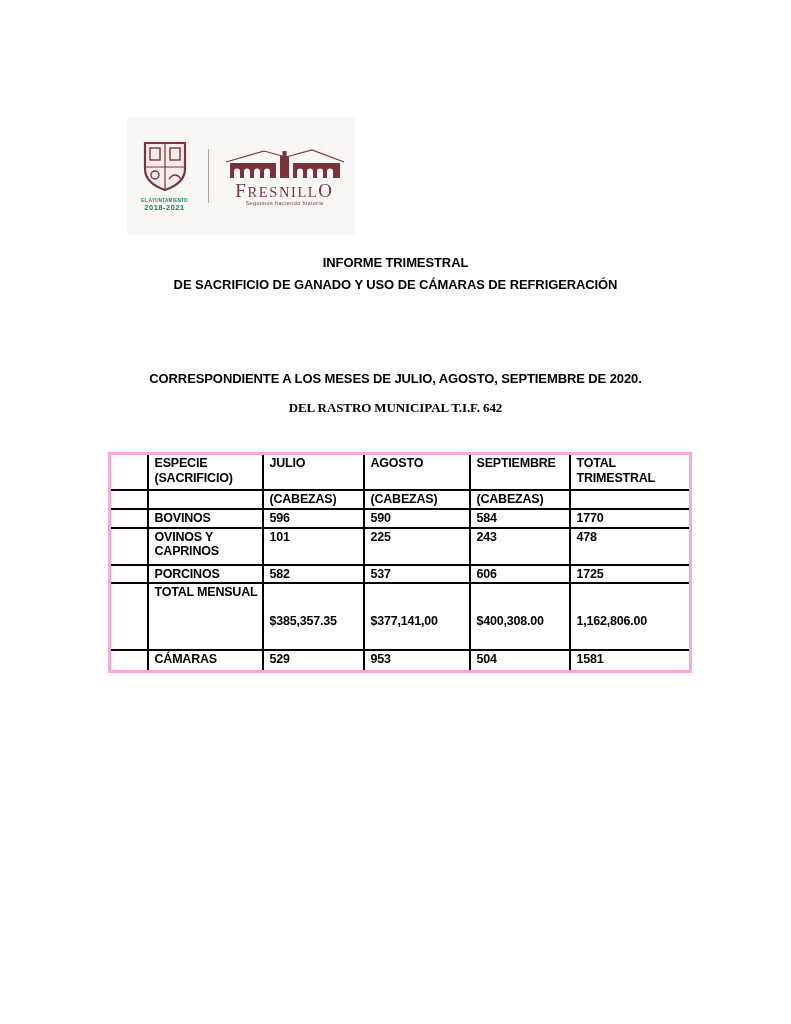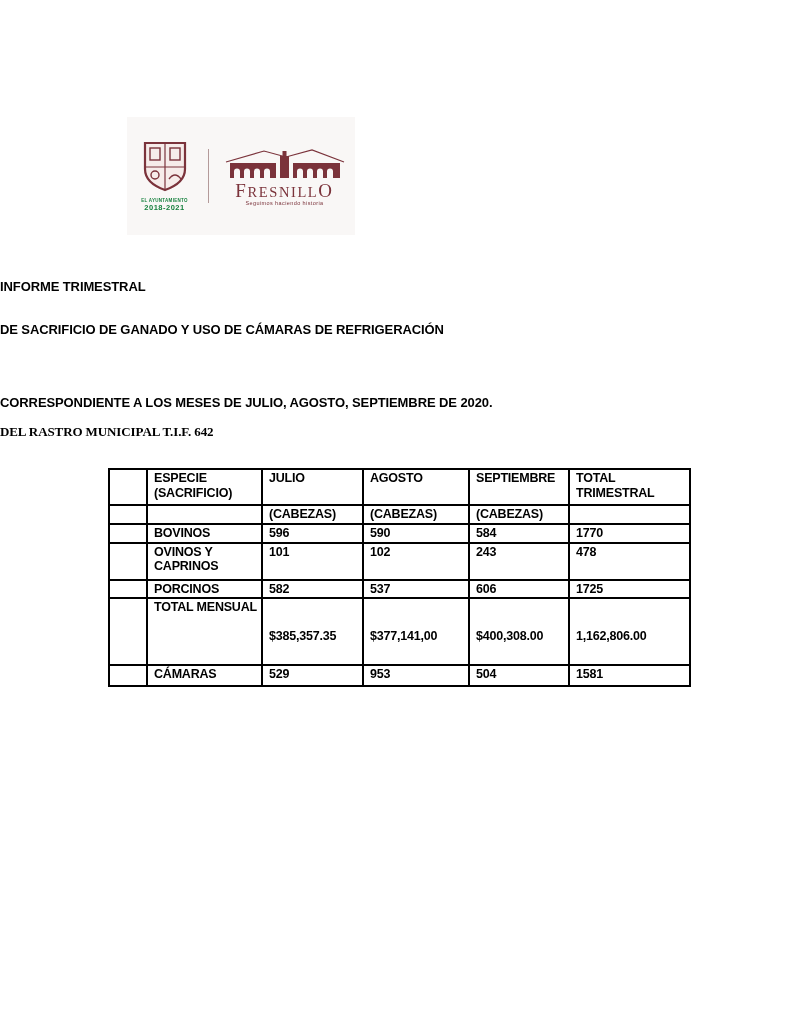--- a/index.html
+++ b/index.html
@@ -74,40 +74,40 @@
     letter-spacing: 0.4px;
     margin-top: 0px;
     white-space: nowrap;
   }
 
   
   .doc-title {
     position: absolute;
     left: 0;
     width: 100%;
+    text-align: center;
     font-weight: bold;
     font-size: 13px;
     letter-spacing: -0.1px;
     color: #000000;
-    margin-top: 24px;
   }
   .t1 { top: 255px; }
-  .t2 { top: 298px; }
+  .t2 { top: 277px; }
   .t3 { top: 371px; }
   .t4 { top: 400px; font-family: Liberation Serif, serif; }
 
   
   .report-table {
     position: absolute;
     left: 108px;
-    top: 468px;
+    top: 452px;
     border-collapse: collapse;
     table-layout: fixed;
     width: 581px;
-    border: 1px solid #f9a8d4;
+    border: 3px solid #f9a8d4;
   }
   .report-table td {
     border: 2px solid #000000;
     font-weight: bold;
     font-size: 12.5px;
     line-height: 14.5px;
     letter-spacing: -0.2px;
     padding: 1px 4px 1px 6px;
     vertical-align: top;
     overflow: hidden;
@@ -216,21 +216,21 @@
         <td>BOVINOS</td>
         <td>596</td>
         <td>590</td>
         <td>584</td>
         <td>1770</td>
       </tr>
       <tr class="r-data2">
         <td></td>
         <td>OVINOS Y CAPRINOS</td>
         <td>101</td>
-        <td>102</td>
+        <td>225</td>
         <td>243</td>
         <td>478</td>
       </tr>
       <tr class="r-data3">
         <td></td>
         <td>PORCINOS</td>
         <td>582</td>
         <td>537</td>
         <td>606</td>
         <td>1725</td>

